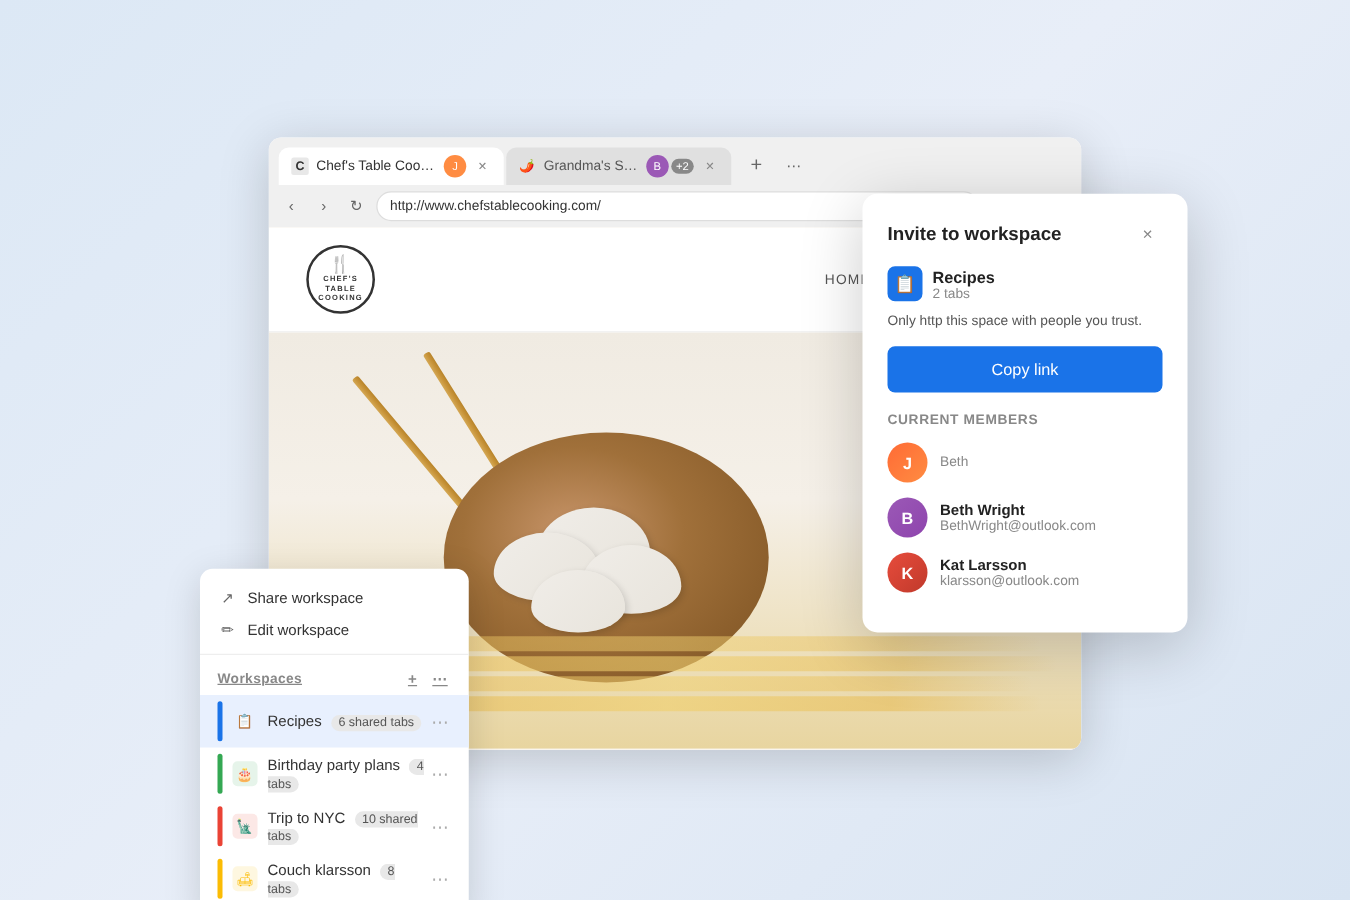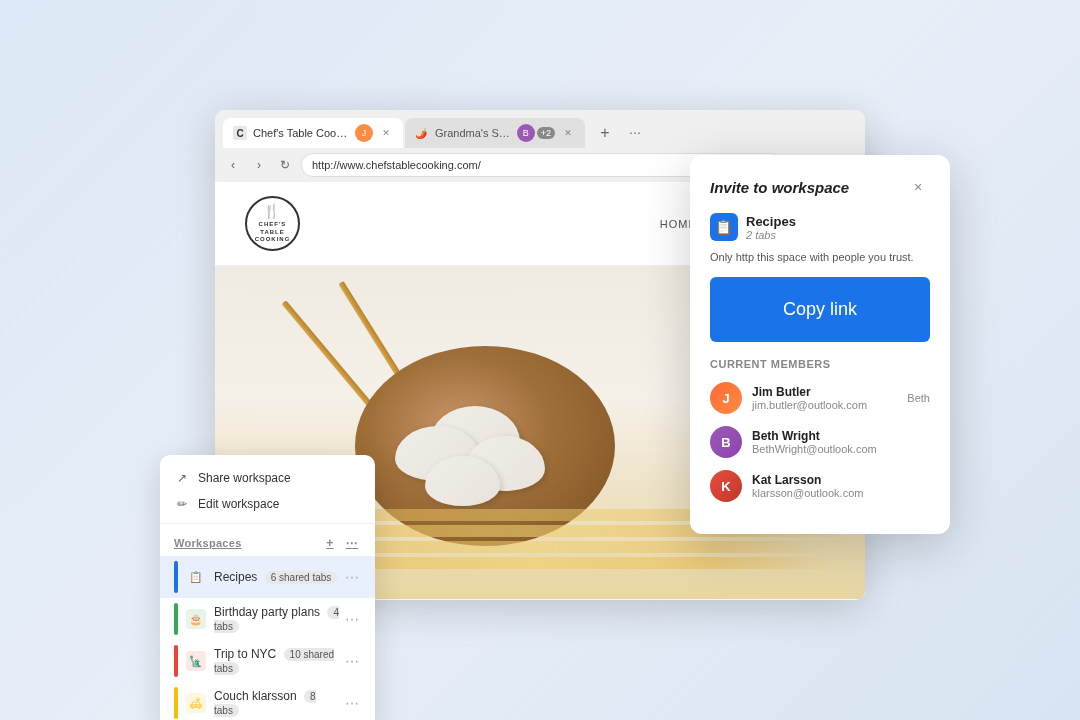--- a/index.html
+++ b/index.html
@@ -345,21 +345,20 @@
       display: flex;
       justify-content: space-between;
       align-items: center;
       margin-bottom: 14px;
     }
 
     .invite-title {
       font-size: 15px;
       font-weight: 600;
       color: #222;
-      font-style: italic;
     }
 
     .invite-close {
       width: 24px;
       height: 24px;
       border-radius: 50%;
       display: flex;
       align-items: center;
       justify-content: center;
       font-size: 14px;
@@ -388,37 +387,36 @@
 
     .workspace-name {
       font-size: 13px;
       font-weight: 600;
       color: #222;
     }
 
     .workspace-tabs {
       font-size: 11px;
       color: #888;
-      font-style: italic;
     }
 
     .trust-notice {
       font-size: 11px;
       color: #555;
       margin-bottom: 14px;
     }
 
     .copy-link-btn {
       width: 100%;
       background: #1a73e8;
       color: white;
       border: none;
       border-radius: 6px;
-      padding: 22px;
-      font-size: 18px;
+      padding: 11px;
+      font-size: 13px;
       font-weight: 500;
       cursor: pointer;
       text-align: center;
       margin-bottom: 16px;
     }
 
     .current-members-label {
       font-size: 11px;
       font-weight: 600;
       color: #888;
@@ -697,24 +695,20 @@
 
   <div class="trust-notice">Only http this space with people you trust.</div>
 
   <button class="copy-link-btn">Copy link</button>
 
   <div class="current-members-label">Current members</div>
 
   
   <div class="member-row">
     <div class="member-avatar av-jim">J</div>
-    <div class="member-info">
-      <div class="member-name">Jim Butler</div>
-      <div class="member-email">jim.butler@outlook.com</div>
-    </div>
     <div class="member-role">Beth</div>
   </div>
 
   <div class="member-row">
     <div class="member-avatar av-beth">B</div>
     <div class="member-info">
       <div class="member-name">Beth Wright</div>
       <div class="member-email">BethWright@outlook.com</div>
     </div>
   </div>

